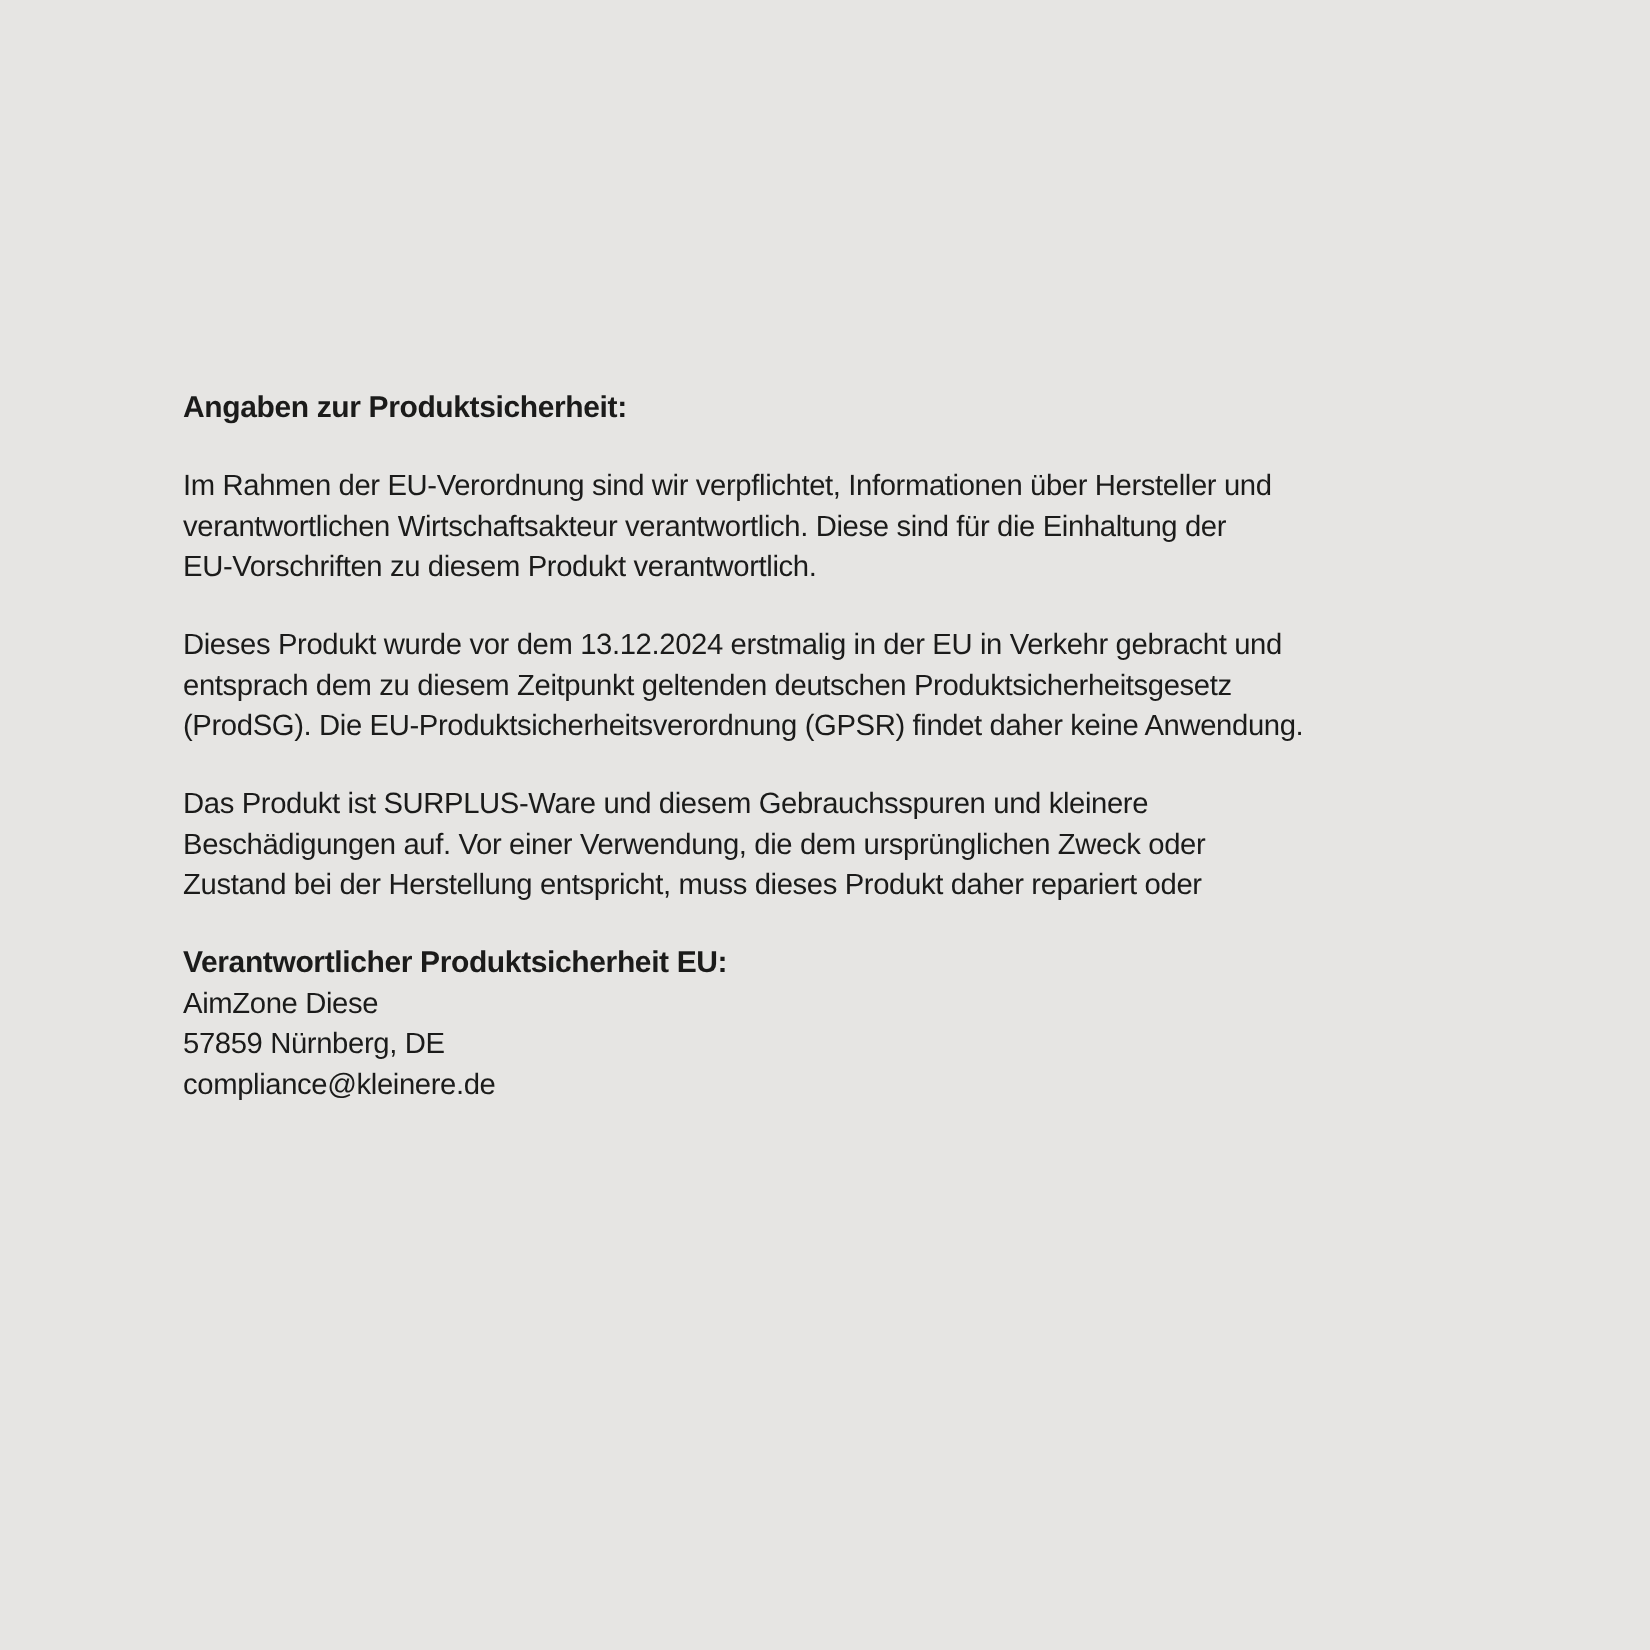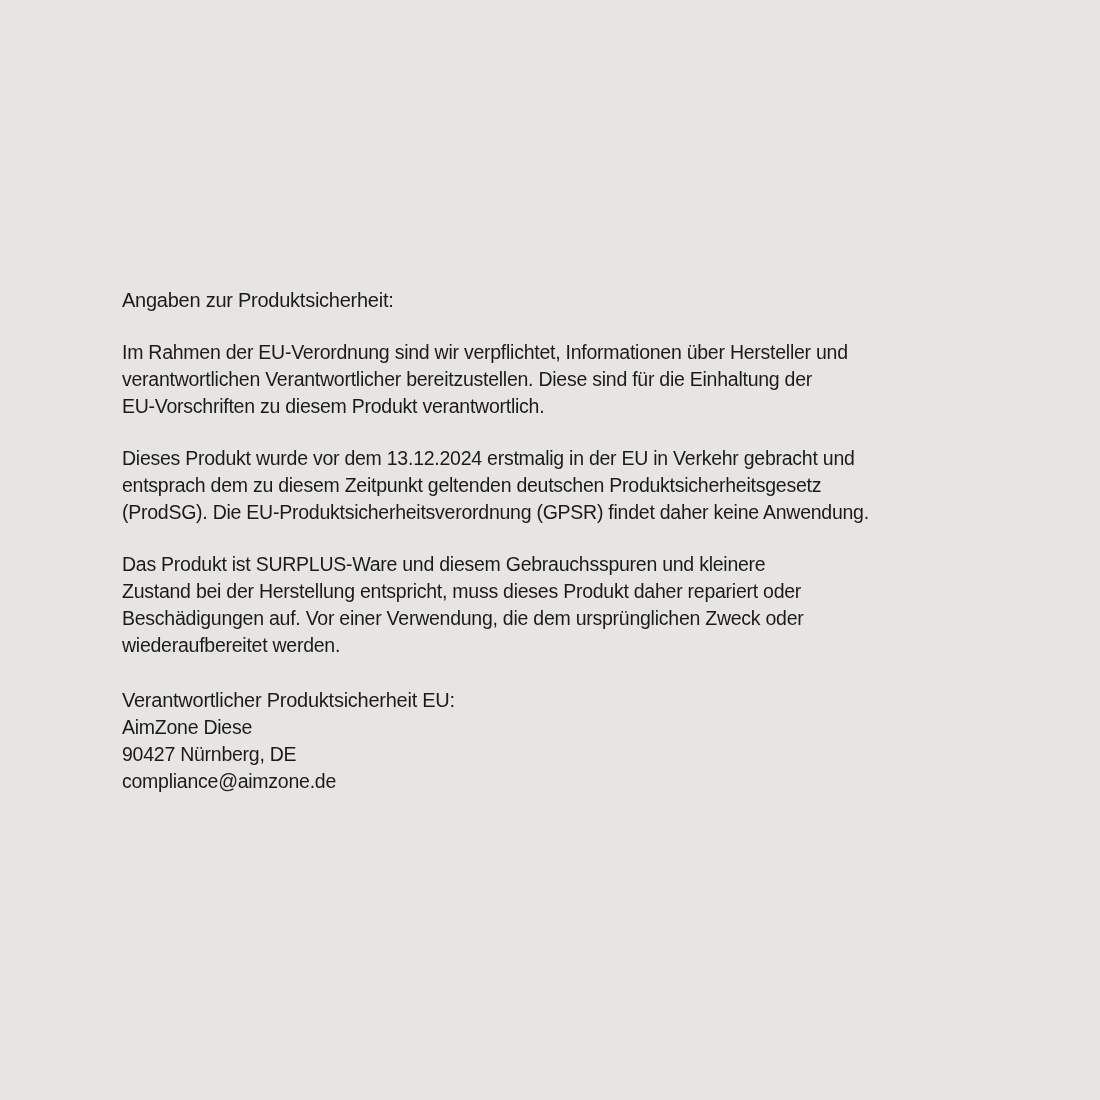--- a/index.html
+++ b/index.html
@@ -26,56 +26,54 @@
     line-height: 27px;
     letter-spacing: -0.25px;
   }
   .block {
     margin: 0 0 25px 0;
   }
   .block:last-child {
     margin-bottom: 0;
   }
   .heading {
-    font-weight: 400;
+    font-weight: 700;
     font-size: 20px;
     line-height: 27px;
-    margin-top: 28px;
   }
   .line {
     display: block;
     white-space: nowrap;
   }
 </style>
 </head>
 <body>
 
 <main class="notice">
 
   <h1 class="block heading">Angaben zur Produktsicherheit:</h1>
 
   <p class="block">
     <span class="line">Im Rahmen der EU-Verordnung sind wir verpflichtet, Informationen über Hersteller und</span>
-    <span class="line">verantwortlichen Verantwortlicher bereitzustellen. Diese sind für die Einhaltung der</span>
+    <span class="line">verantwortlichen Wirtschaftsakteur verantwortlich. Diese sind für die Einhaltung der</span>
     <span class="line">EU-Vorschriften zu diesem Produkt verantwortlich.</span>
   </p>
 
   <p class="block">
     <span class="line">Dieses Produkt wurde vor dem 13.12.2024 erstmalig in der EU in Verkehr gebracht und</span>
     <span class="line">entsprach dem zu diesem Zeitpunkt geltenden deutschen Produktsicherheitsgesetz</span>
     <span class="line">(ProdSG). Die EU-Produktsicherheitsverordnung (GPSR) findet daher keine Anwendung.</span>
   </p>
 
   <p class="block">
     <span class="line">Das Produkt ist SURPLUS-Ware und diesem Gebrauchsspuren und kleinere</span>
+    <span class="line">Beschädigungen auf. Vor einer Verwendung, die dem ursprünglichen Zweck oder</span>
     <span class="line">Zustand bei der Herstellung entspricht, muss dieses Produkt daher repariert oder</span>
-    <span class="line">Beschädigungen auf. Vor einer Verwendung, die dem ursprünglichen Zweck oder</span>
-    <span class="line">wiederaufbereitet werden.</span>
   </p>
 
   <section class="block">
     <span class="line heading">Verantwortlicher Produktsicherheit EU:</span>
     <span class="line">AimZone Diese</span>
-    <span class="line">90427 Nürnberg, DE</span>
-    <span class="line">compliance@aimzone.de</span>
+    <span class="line">57859 Nürnberg, DE</span>
+    <span class="line">compliance@kleinere.de</span>
   </section>
 
 </main>
 
 </body></html>

